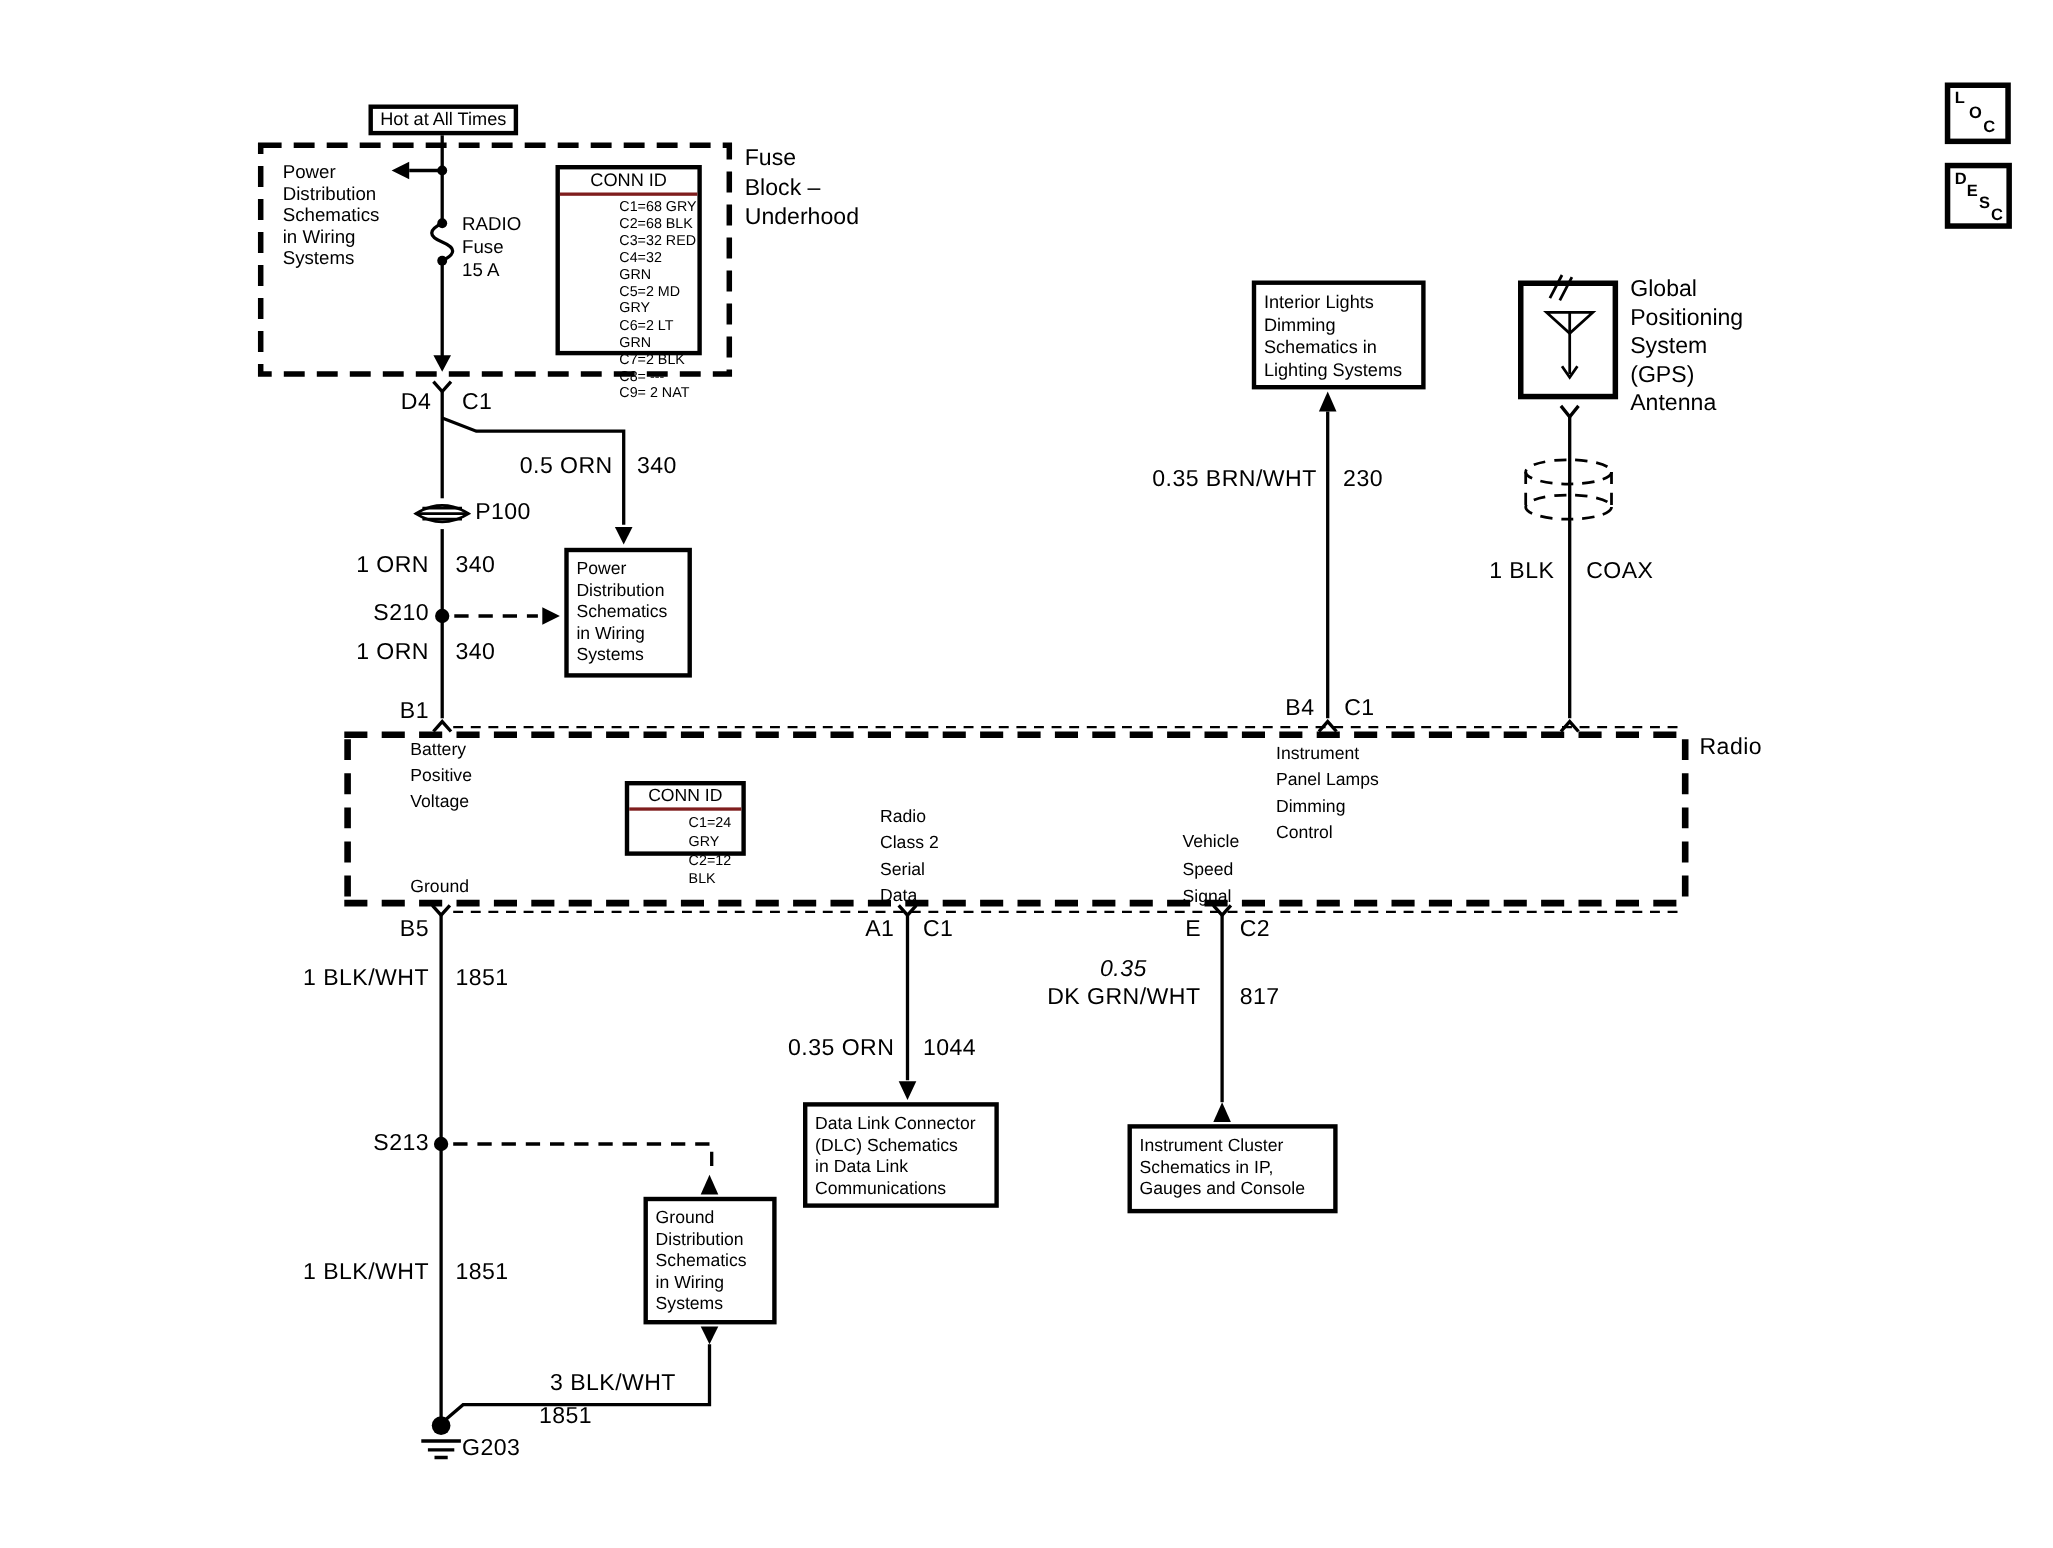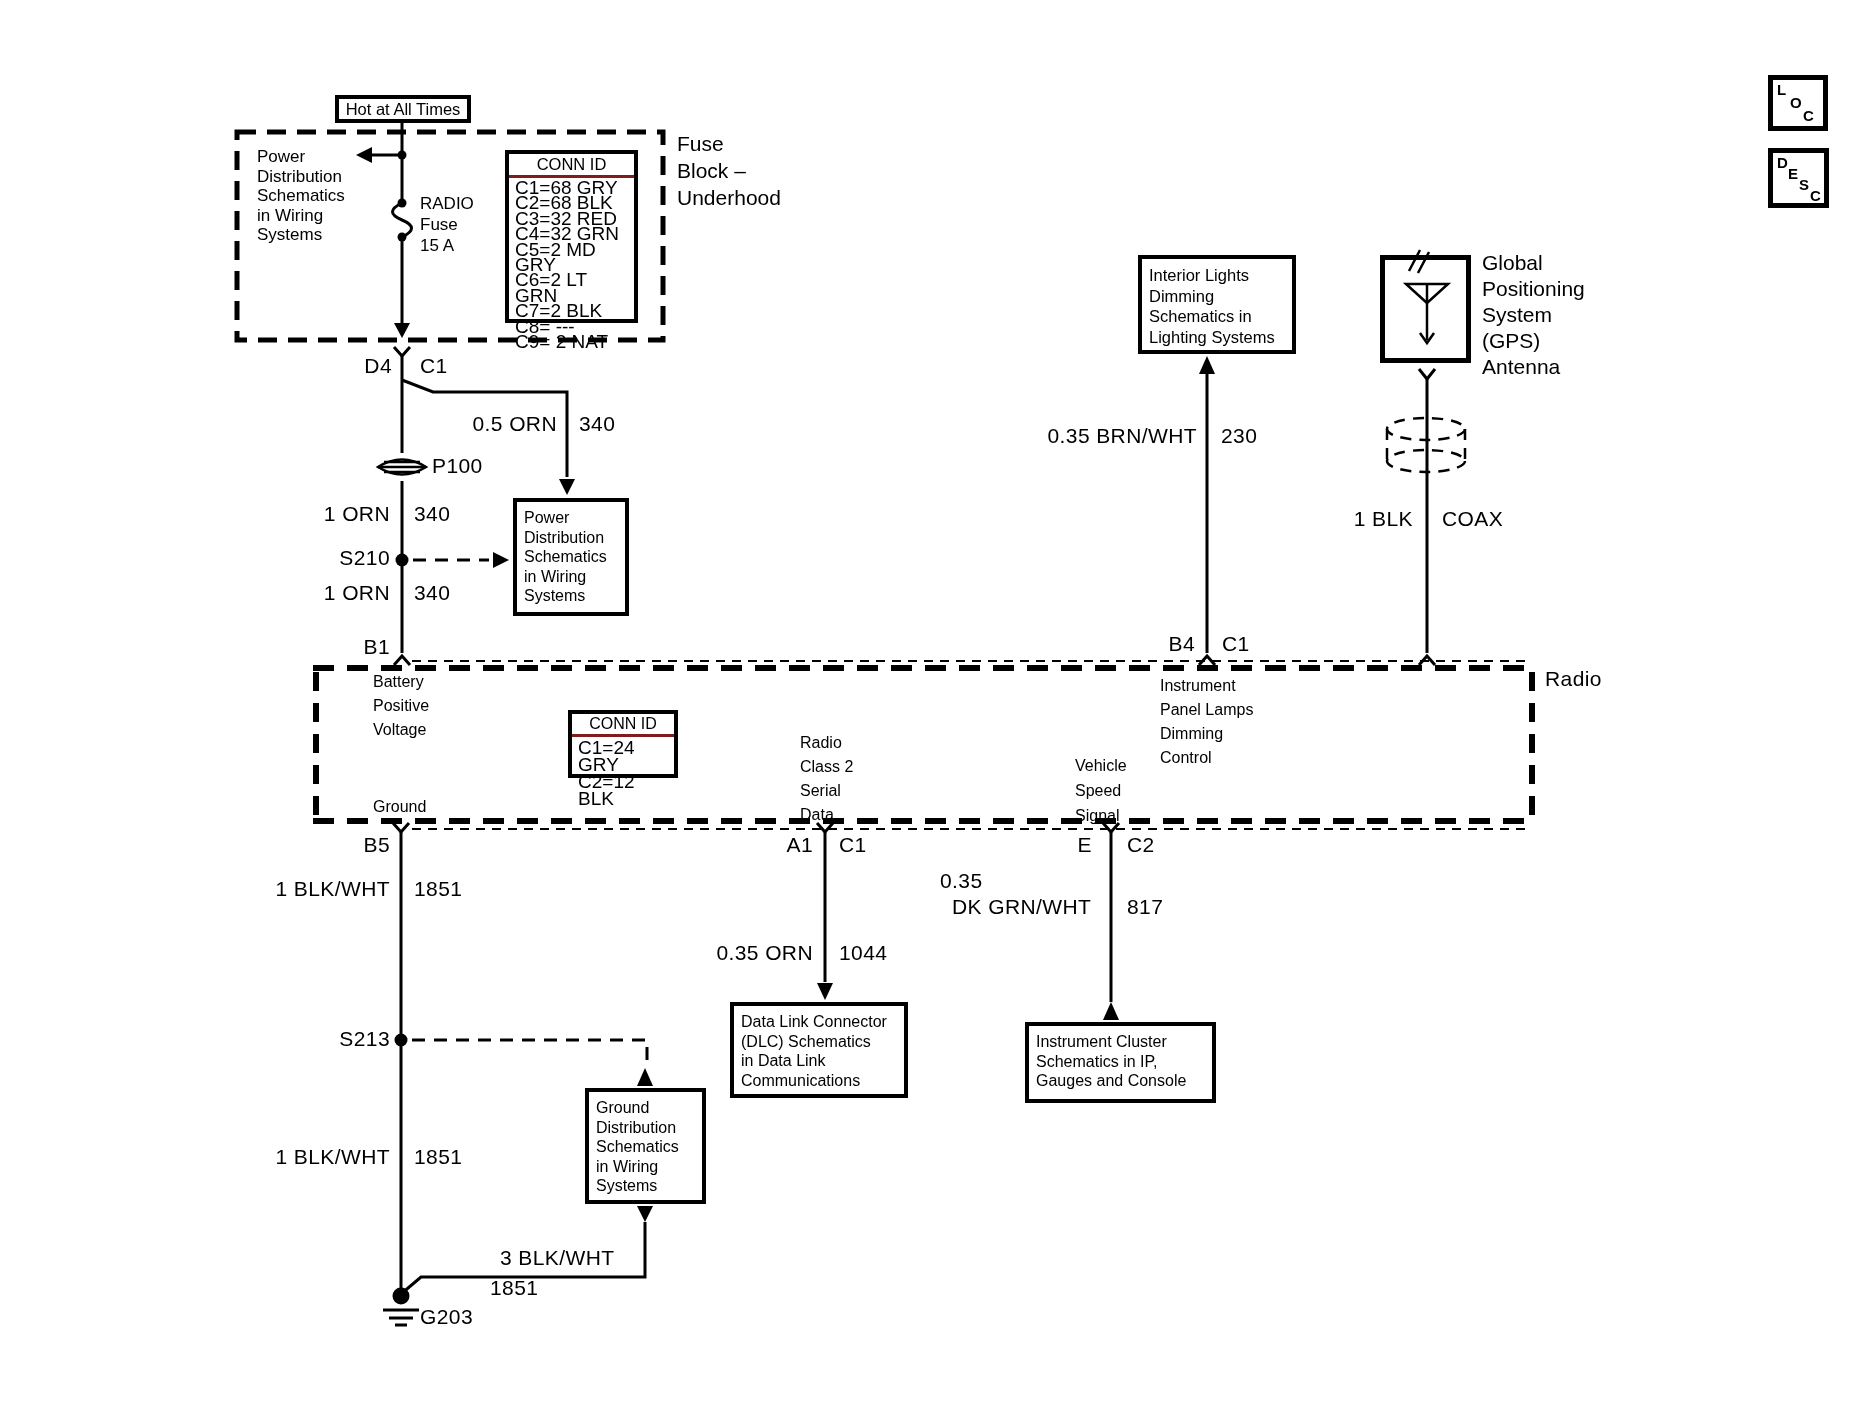--- a/index.html
+++ b/index.html
@@ -8,21 +8,21 @@
     font-family:"Liberation Sans", sans-serif; color:#000; overflow:hidden;
   }
   svg.wires { position:absolute; left:0; top:0; }
   .t { position:absolute; white-space:nowrap; color:#000; font-size:21px; letter-spacing:0.4px; line-height:22px; }
   .t.r { text-align:right; }
   .ln { display:block; }
   .bx { position:absolute; box-sizing:border-box; border:4px solid #000; background:#fff; }
   .bt { font-size:16.5px; letter-spacing:0; line-height:20.5px; padding:6px 7px; }
   .connid { padding:0; }
   .connid .cid-title { font-size:16.5px; text-align:center; border-bottom:3px solid #7f1d1d; padding:1px 0; letter-spacing:0; }
-  .connid .cid-rows { font-size:19px; line-height:15.4px; padding:2px 0 0 6px; letter-spacing:0; }
+  .connid .cid-rows { font-size:13px; line-height:15.4px; padding:2px 0 0 6px; letter-spacing:0;margin-left:48px; }
   .connid2 .cid-rows { line-height:17px; }
   .inlabel { font-size:16px; letter-spacing:0; }
   .corner-btn { position:absolute; box-sizing:border-box; border:5px solid #000; background:#fff; cursor:pointer; }
   .corner-btn span { position:absolute; font-size:15px; font-weight:bold; letter-spacing:0; }
 </style>
 </head>
 <body>
 
 <div id="canvas">
 
@@ -266,21 +266,21 @@
   <div class="t r" style="right:1053px;top:834px;">A1</div>
   <div class="t" style="left:839px;top:834px;">C1</div>
   <div class="t r" style="right:774px;top:834px;">E</div>
   <div class="t" style="left:1127px;top:834px;">C2</div>
   <div class="t r" style="right:1476px;top:834px;">B5</div>
 
   <div class="t r" style="right:1476px;top:878px;">1 BLK/WHT</div>
   <div class="t" style="left:414px;top:878px;">1851</div>
   <div class="t r" style="right:1053px;top:942px;">0.35 ORN</div>
   <div class="t" style="left:839px;top:942px;">1044</div>
-  <div class="t" style="left:940px;top:870px;">0.35</div>
+  <div class="t" style="left:1000px;top:870px;font-style:italic;">0.35</div>
   <div class="t" style="left:952px;top:896px;">DK GRN/WHT</div>
   <div class="t" style="left:1127px;top:896px;">817</div>
   <div class="t r" style="right:1476px;top:1028px;">S213</div>
   <div class="t r" style="right:1476px;top:1146px;">1 BLK/WHT</div>
   <div class="t" style="left:414px;top:1146px;">1851</div>
 
   <div class="bx bt" style="left:1025px;top:1022px;width:191px;height:81px;font-size:16px;line-height:19.5px;">
     <span class="ln">Instrument Cluster</span>
     <span class="ln">Schematics in IP,</span>
     <span class="ln">Gauges and Console</span>

